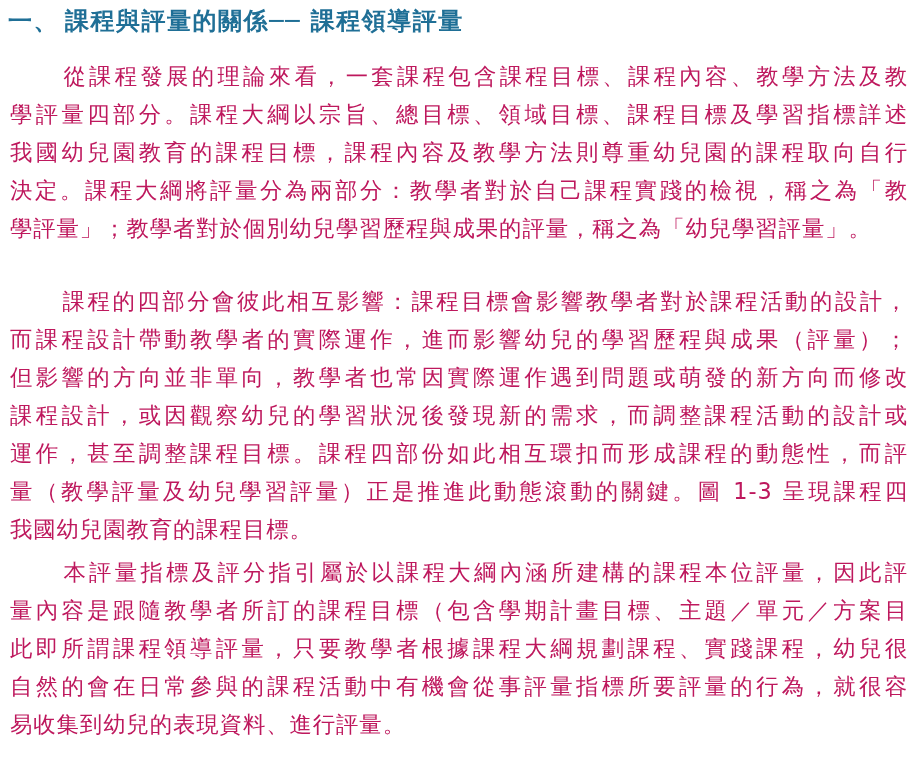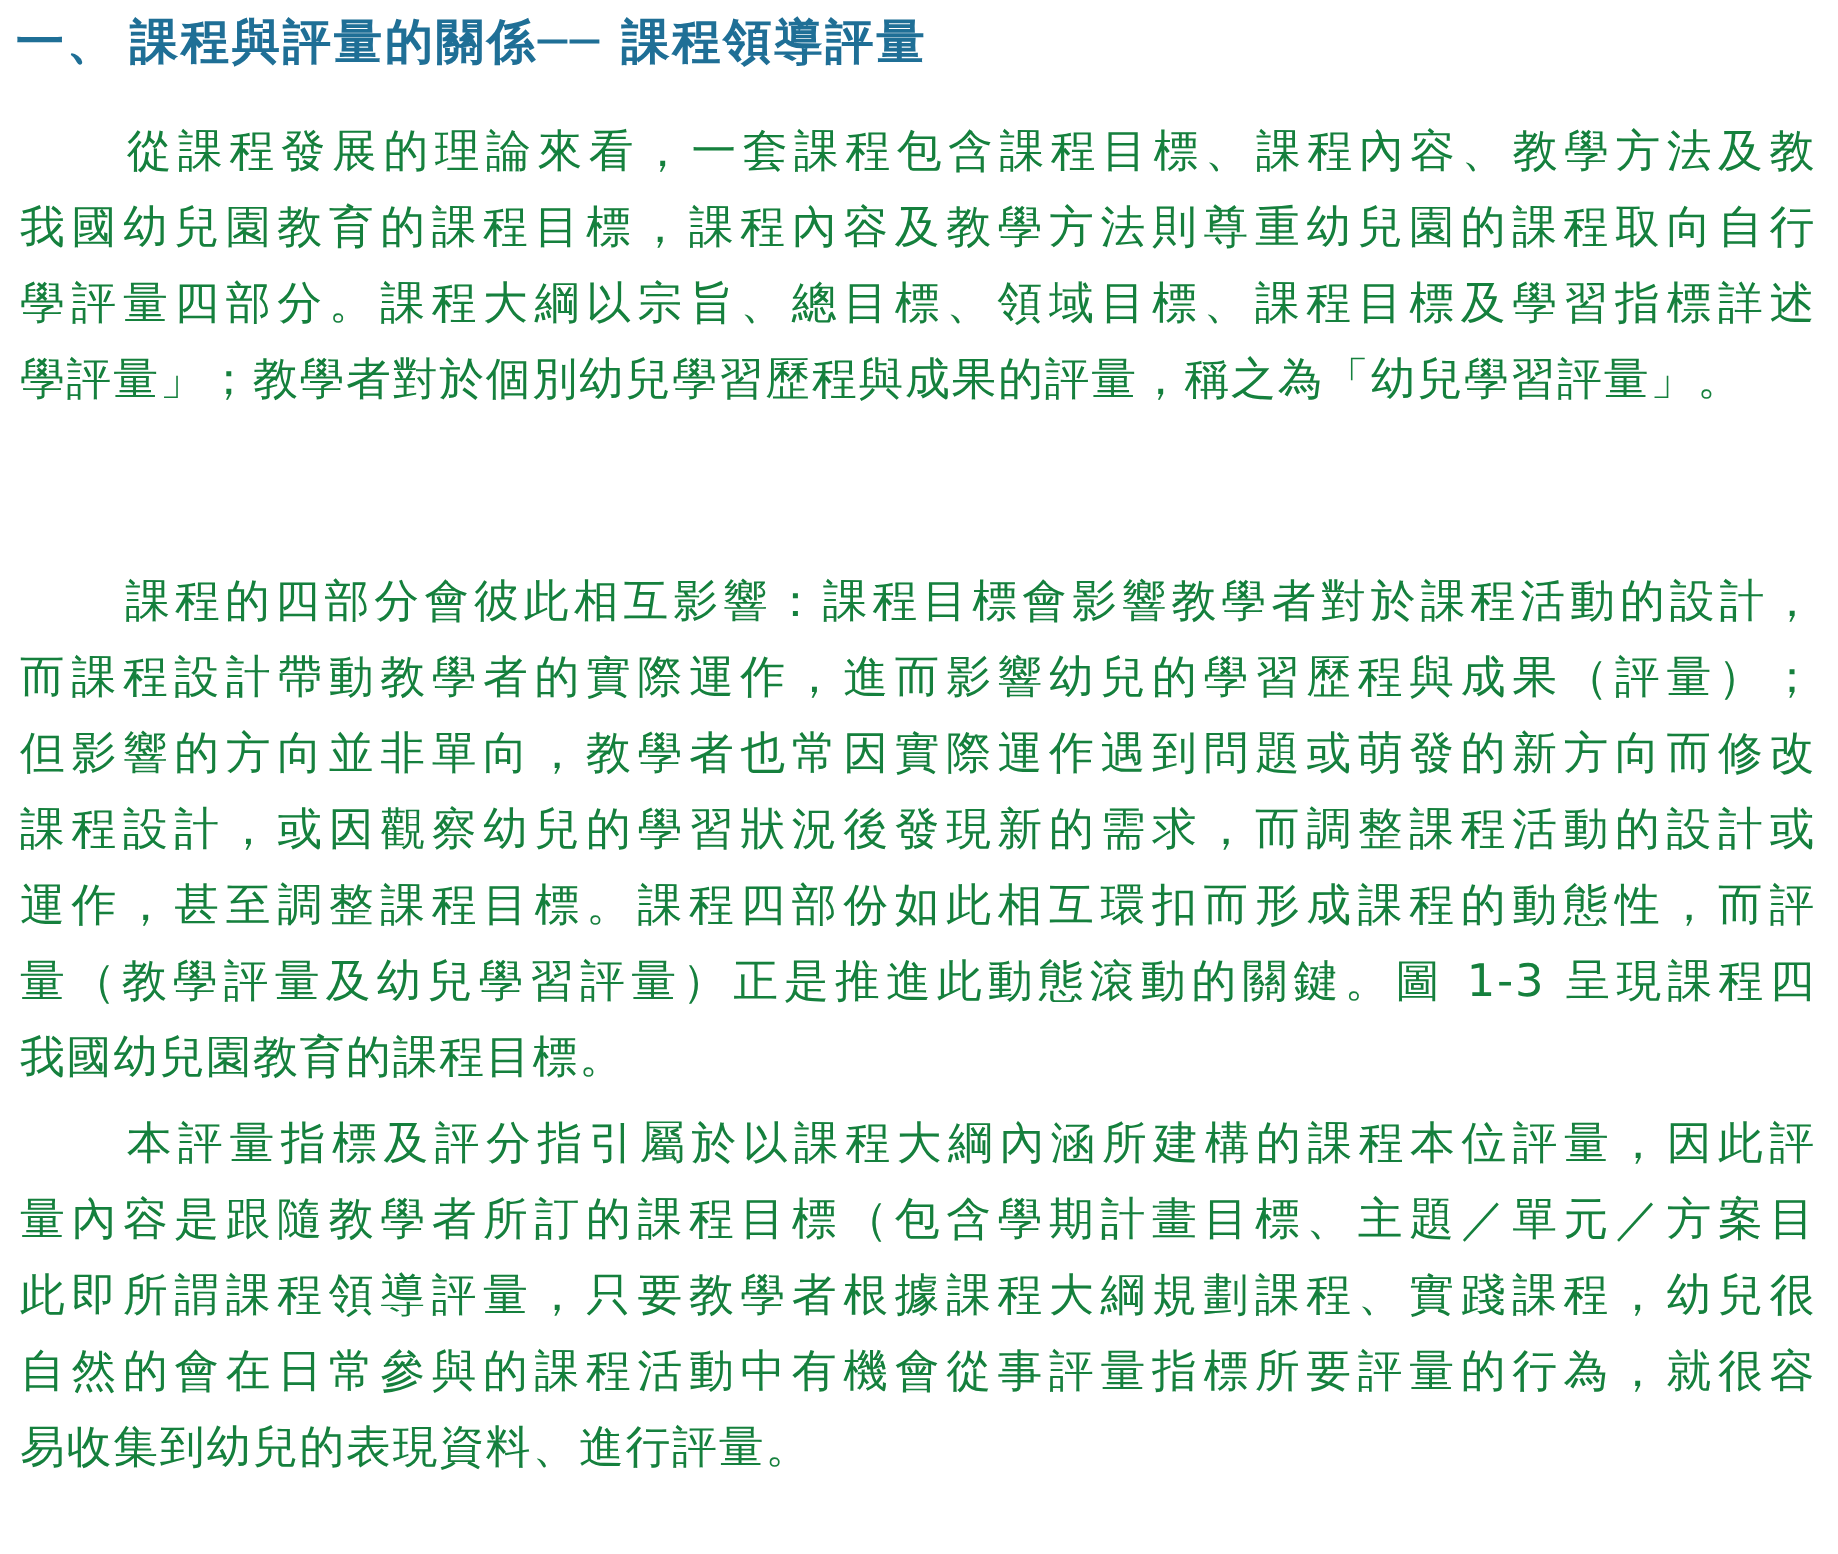--- a/index.html
+++ b/index.html
@@ -54,21 +54,21 @@
     }
     .para {
       position: absolute;
       left: 10px;
       width: 898px;
       font-size: 22.4px;
       line-height: 38px;
       letter-spacing: 0.9px;
       text-align: justify;
       text-align-last: left;
-      color: #15803d;
+      color: #be185d;
     }
     .para .indent {
       display: inline-block;
       width: 51px;
     }
     .line {
       display: block;
       white-space: nowrap;
       text-align: justify;
       text-align-last: justify;
@@ -85,22 +85,23 @@
 
 <div class="heading">
   <span class="num">一、</span>
   <span class="hl">
     <span class="hl-inner">課程與評量的關係── 課程領導評量</span>
   </span>
 </div>
 
 <div class="para" id="p1">
   <span class="line"><span class="indent"></span><span>從課程發展的理論來看，一套課程包含課程目標、課程內容、教學方法及教</span></span>
+  <span class="line">學評量四部分。課程大綱以宗旨、總目標、領域目標、課程目標及學習指標詳述</span>
   <span class="line">我國幼兒園教育的課程目標，課程內容及教學方法則尊重幼兒園的課程取向自行</span>
-  <span class="line">學評量四部分。課程大綱以宗旨、總目標、領域目標、課程目標及學習指標詳述</span>
+  <span class="line">決定。課程大綱將評量分為兩部分：教學者對於自己課程實踐的檢視，稱之為「教</span>
   <span class="line last">學評量」；教學者對於個別幼兒學習歷程與成果的評量，稱之為「幼兒學習評量」。</span>
 </div>
 
 <div class="para" id="p2">
   <span class="line"><span class="indent"></span><span>課程的四部分會彼此相互影響：課程目標會影響教學者對於課程活動的設計，</span></span>
   <span class="line">而課程設計帶動教學者的實際運作，進而影響幼兒的學習歷程與成果（評量）；</span>
   <span class="line">但影響的方向並非單向，教學者也常因實際運作遇到問題或萌發的新方向而修改</span>
   <span class="line">課程設計，或因觀察幼兒的學習狀況後發現新的需求，而調整課程活動的設計或</span>
   <span class="line">運作，甚至調整課程目標。課程四部份如此相互環扣而形成課程的動態性，而評</span>
   <span class="line">量（教學評量及幼兒學習評量）正是推進此動態滾動的關鍵。圖 1-3 呈現課程四</span>

